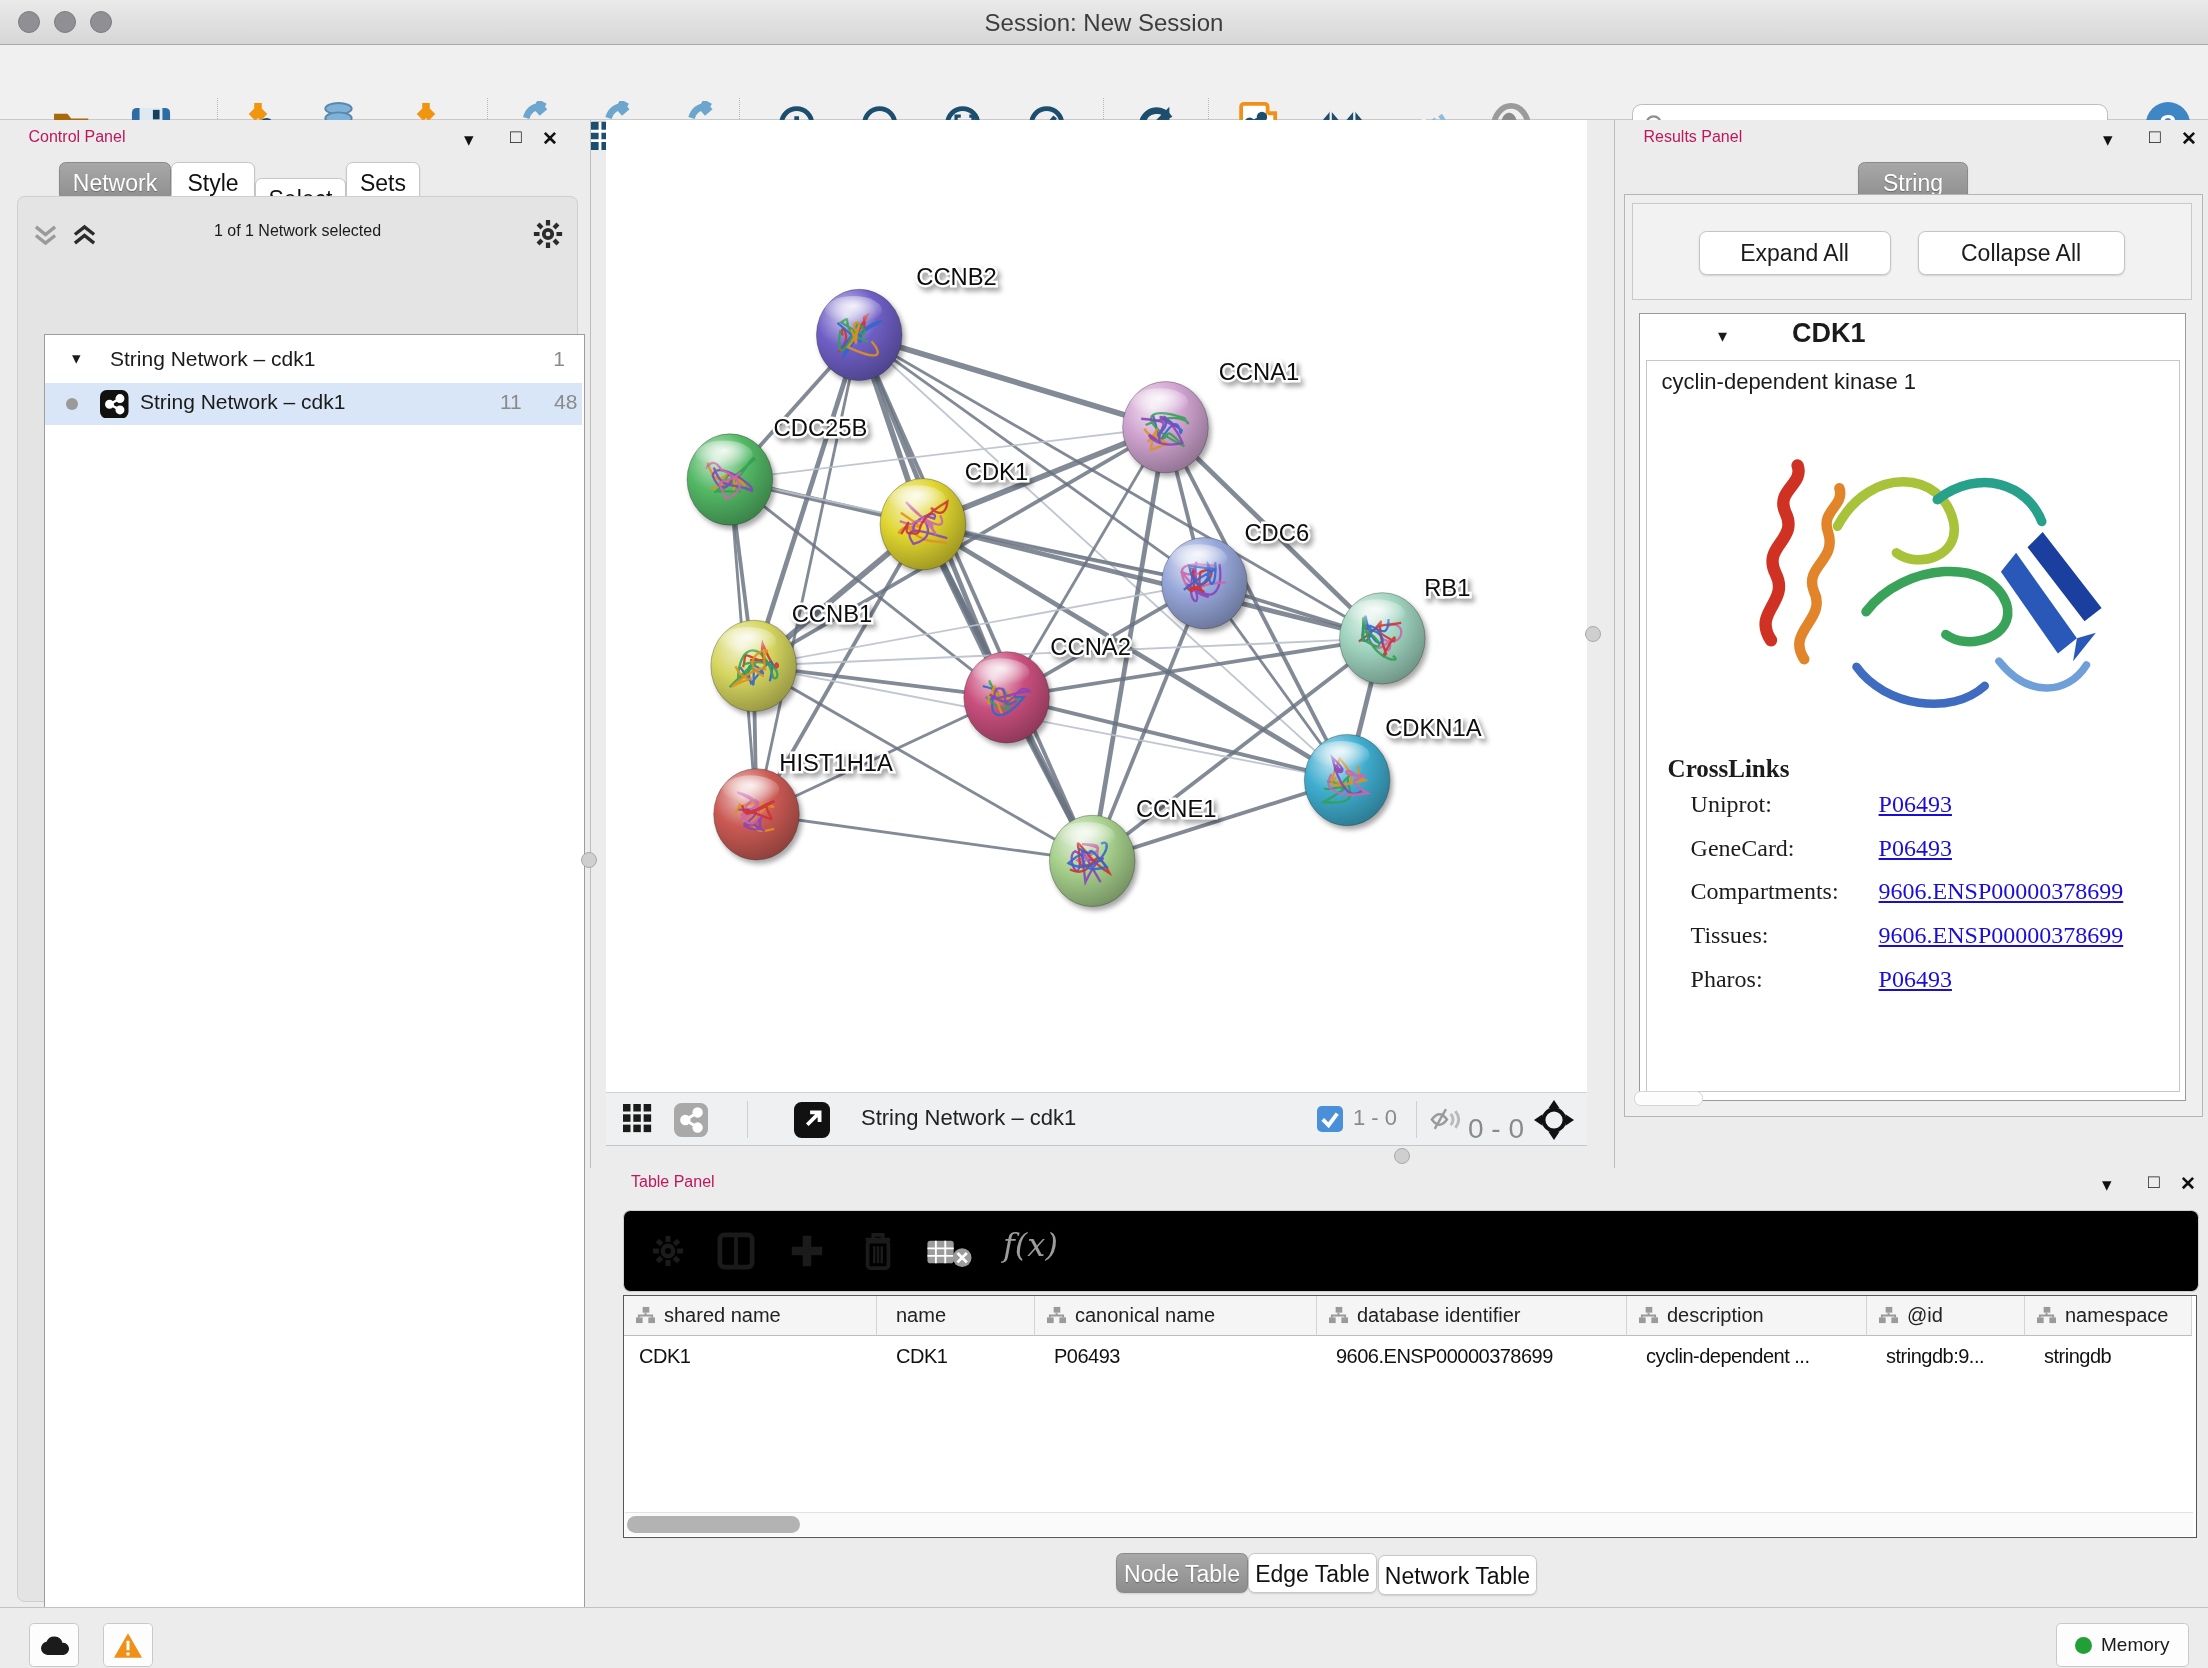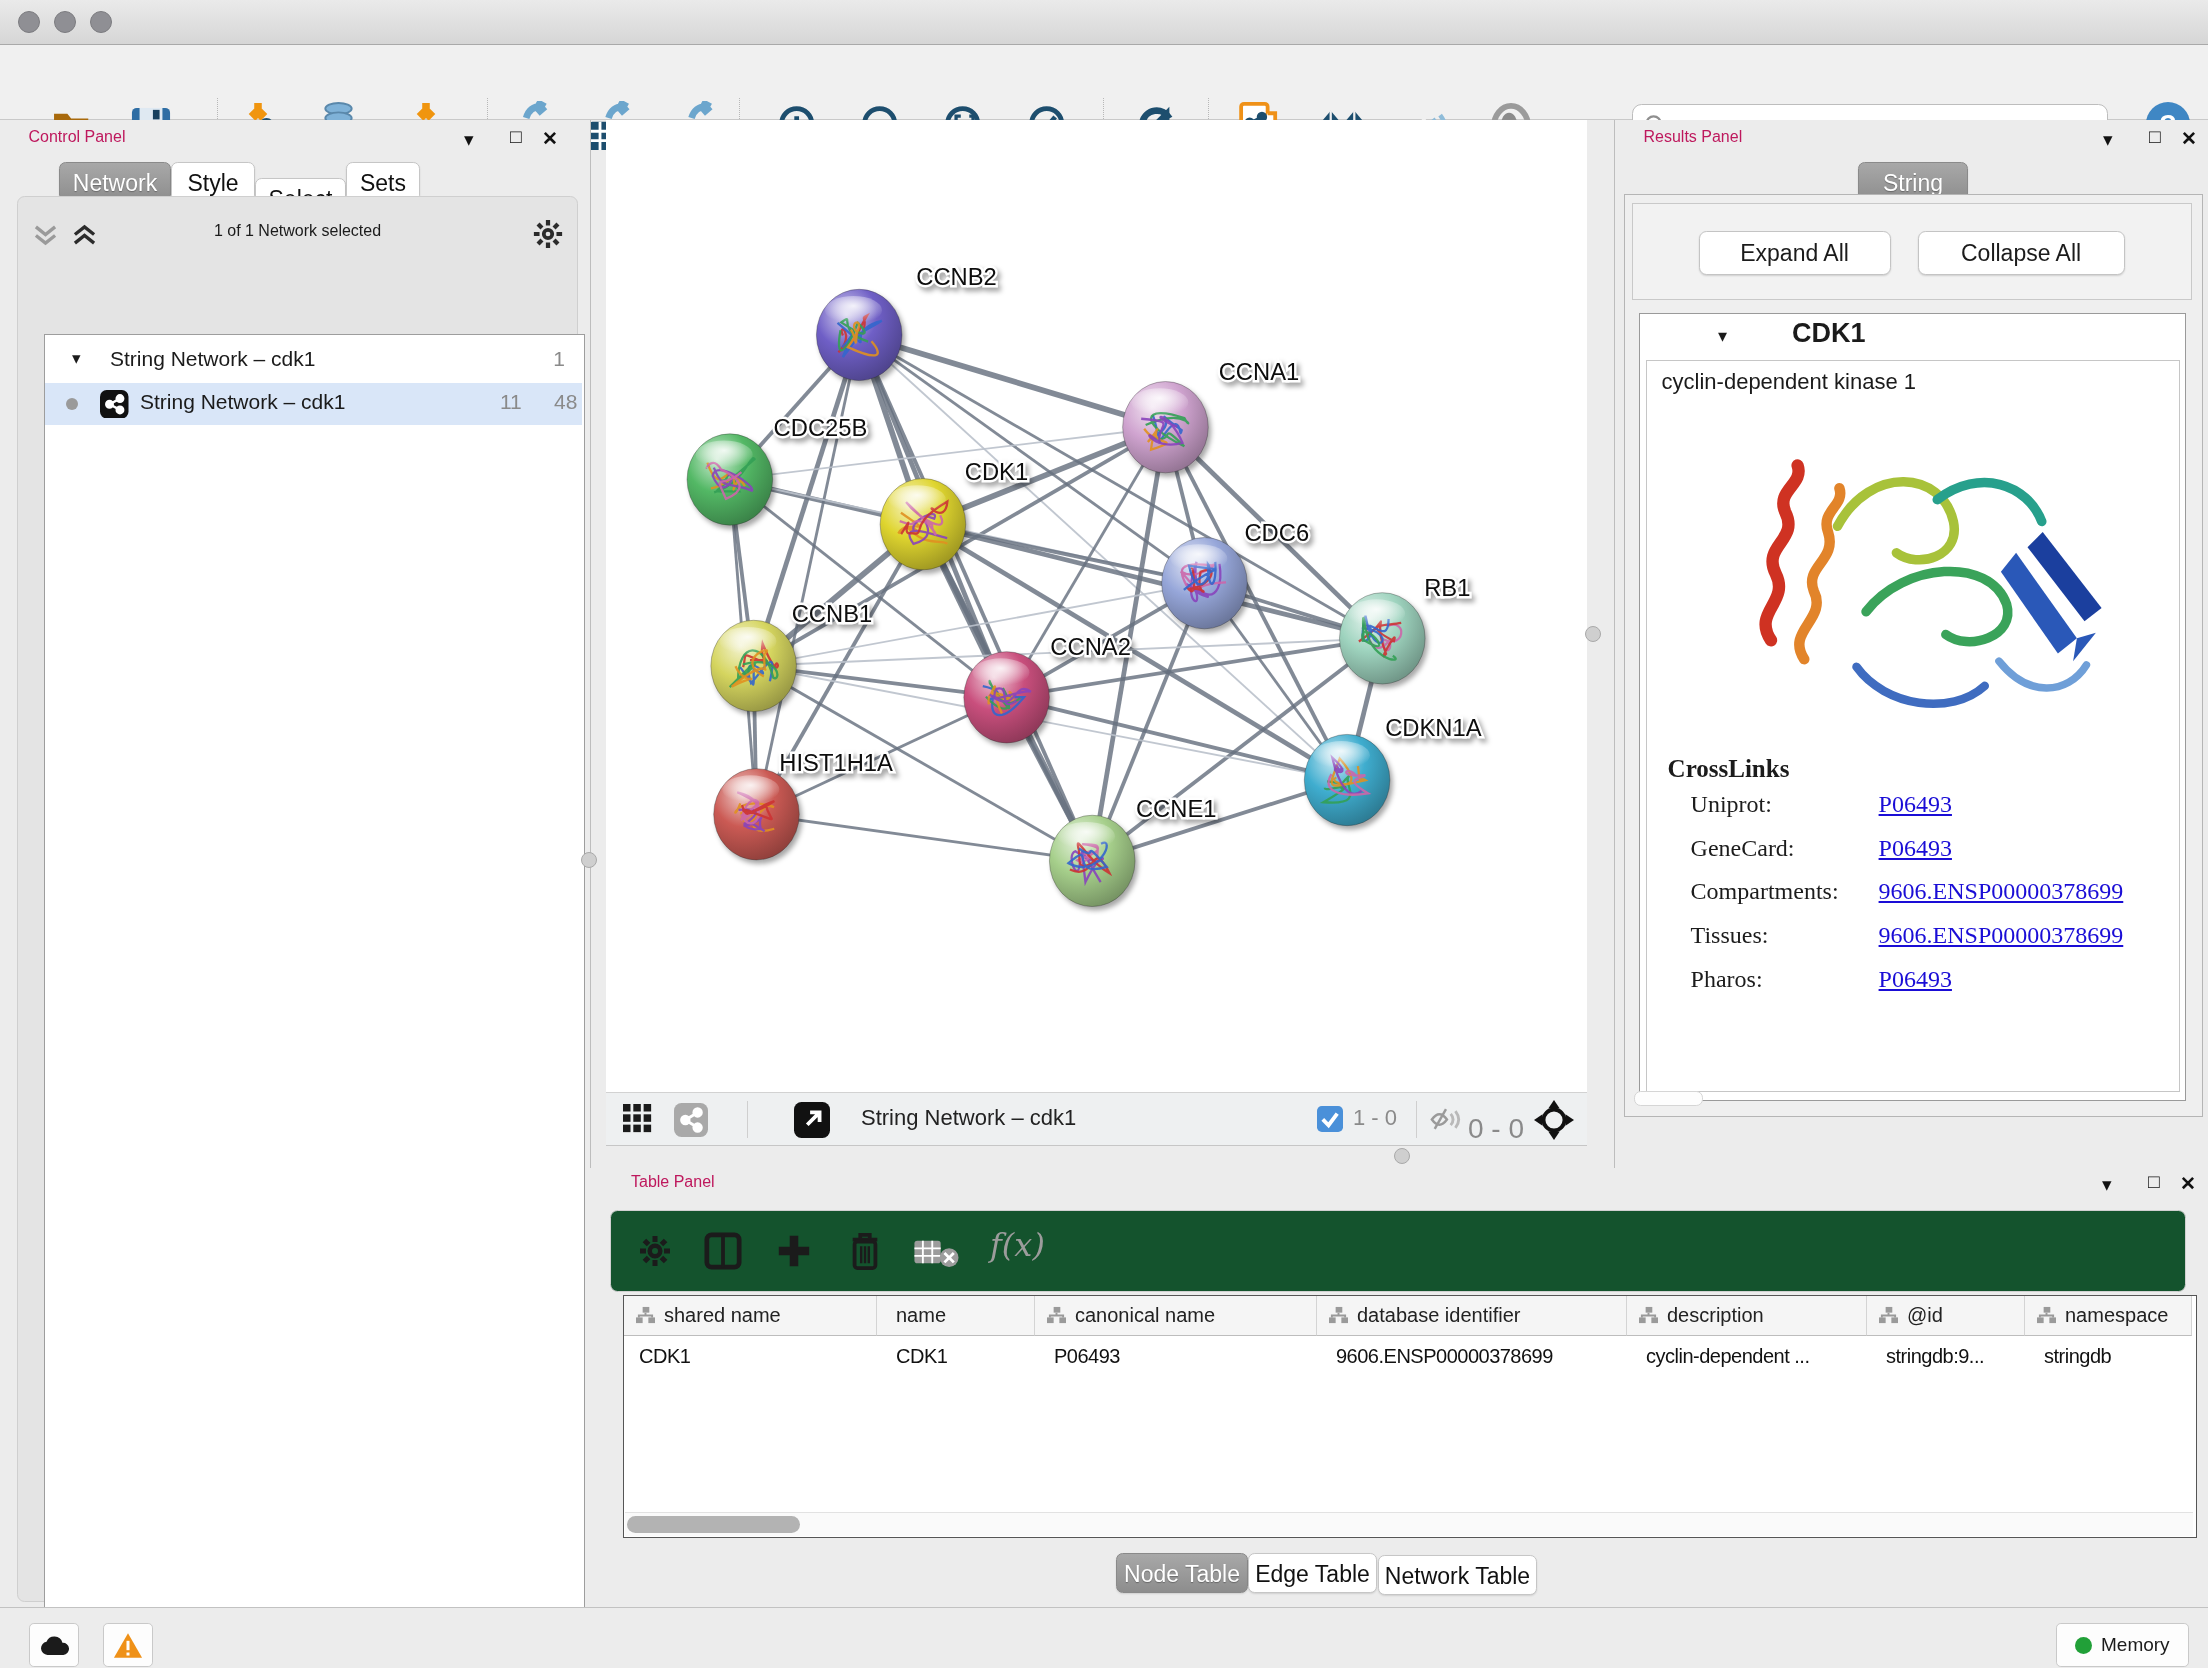--- a/index.html
+++ b/index.html
@@ -39,40 +39,41 @@
   .rpanel{left:1614px;top:120px;width:594px;height:1048px;background:#ececec;border-left:1px solid #bdbdbd}
   .rp-box{left:8.6px;top:74px;width:577px;height:921px;background:#efefef;border:1.9px solid #b5b5b5}
   .btnw{position:absolute;height:42px;background:#fff;border:1px solid #c4c4c4;border-radius:7.6px;font-size:23px;
         text-align:center;box-shadow:0 1px 1.9px rgba(0,0,0,.15)}
   .card{left:14.3px;top:118px;width:545px;height:786px;background:#fff;border:1.9px solid #9a9a9a}
   .serif{font-family:"Liberation Serif",serif}
   .xl-label{font-size:24px;color:#1c1c1c}
   .xl-link{font-size:24px;color:#1a0dd6;text-decoration:underline}
   
   .tpanel{left:590px;top:1168px;width:1619px;height:438px;background:#ececec}
-  .tp-box{left:20px;top:42px;width:1574px;height:80px;background:#14532d;border:1px solid #d0d0d0;border-radius:7.6px}
+  .tp-box{left:33px;top:42px;width:1574px;height:80px;background:#000000;border:1px solid #d0d0d0;border-radius:7.6px}
   .tbl{left:33px;top:127px;width:1574px;height:243px;background:#fff;border:1.9px solid #555;box-sizing:border-box}
   .th{position:absolute;top:0;height:40px;background:#f5f5f5;border-right:1px solid #d4d4d4;border-bottom:1px solid #bdbdbd;
       font-size:20px;color:#222;box-sizing:border-box;display:flex;align-items:center;overflow:hidden;white-space:nowrap}
   .td{position:absolute;top:40px;height:40px;font-size:20px;color:#111;display:flex;align-items:center;overflow:hidden;white-space:nowrap;letter-spacing:-0.5px}
   .hscroll{left:35px;top:344px;width:1568px;height:23px;background:#fafafa;border-top:1px solid #e2e2e2}
   .hthumb{left:1.9px;top:2.9px;width:173px;height:17px;background:#b3b3b3;border-radius:8.6px}
   
   .statusbar{left:0;top:1607px;width:2208px;height:61px;background:#ececec;border-top:1px solid #c2c2c2}
   .sbtn{position:absolute;top:15px;height:42px;background:#fdfdfd;border:1px solid #c9c9c9;border-radius:4.8px;
         display:flex;align-items:center;justify-content:center}
   svg{display:block}
 </style>
 </head>
 <body>
 
 <div class="abs titlebar">
   <div class="abs tl" style="left:18px"></div>
   <div class="abs tl" style="left:54px"></div>
   <div class="abs tl" style="left:90px"></div>
+  <div class="abs wtitle">Session: New Session</div>
 </div>
 
 <div class="abs toolbar">
   <div class="abs ticn" style="left:49px">
     <svg width="46" height="38" viewBox="0 0 48 40">
       <path d="M3 6 h14 l4 5 h18 v6 H3z" fill="#a8690b"></path>
         <path d="M3 36 L10 15 h36 L39 36z" fill="#f5b04c"></path>
     </svg>
     </div>
   <div class="abs ticn" style="left:126px">

